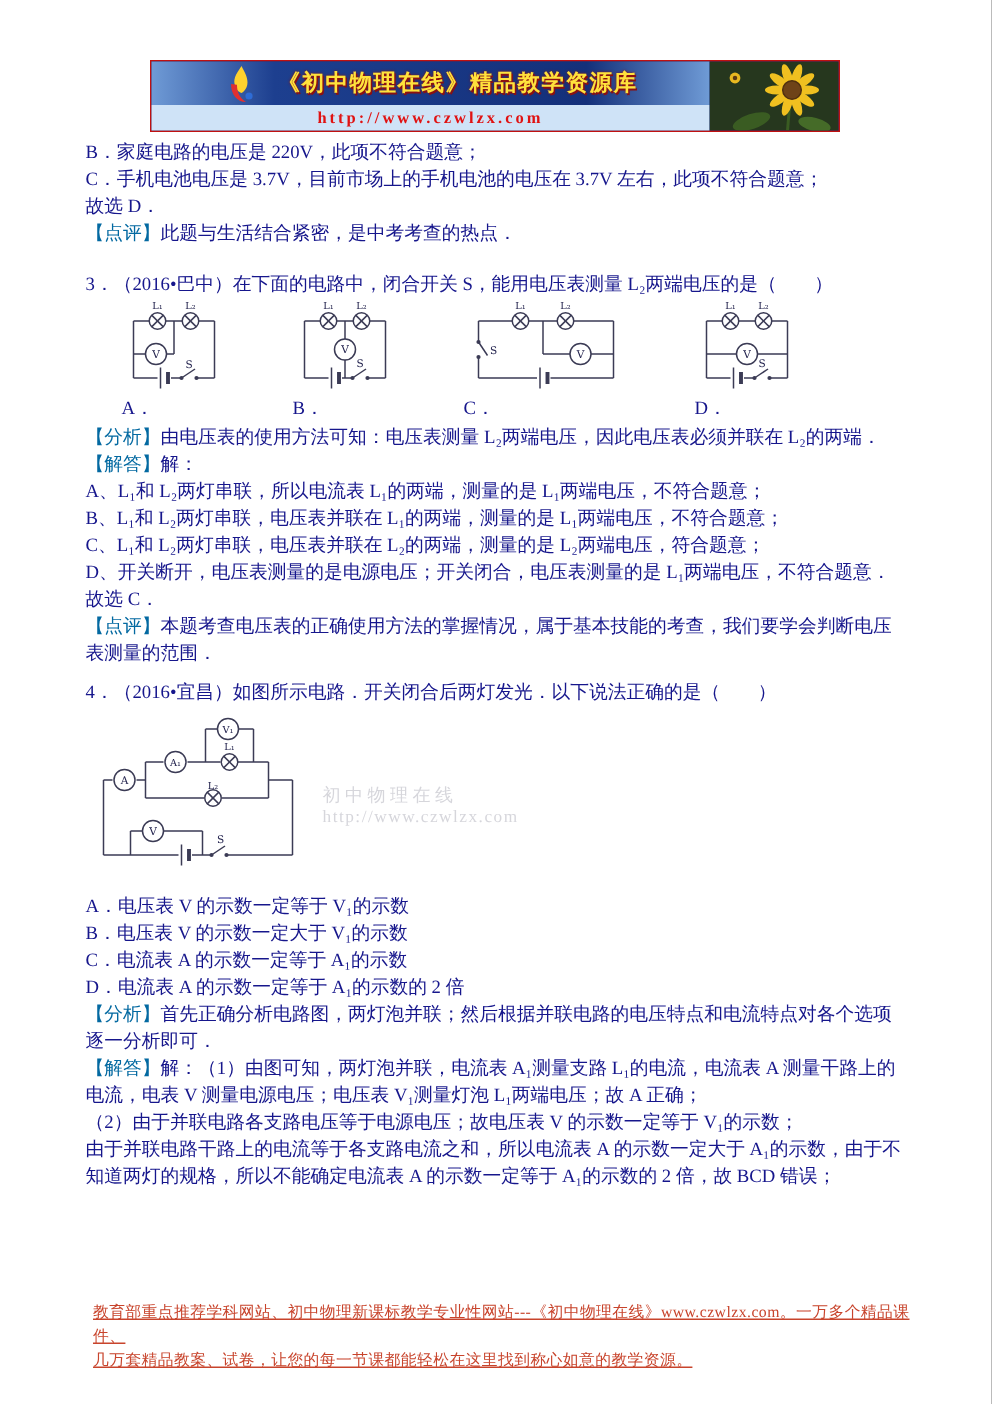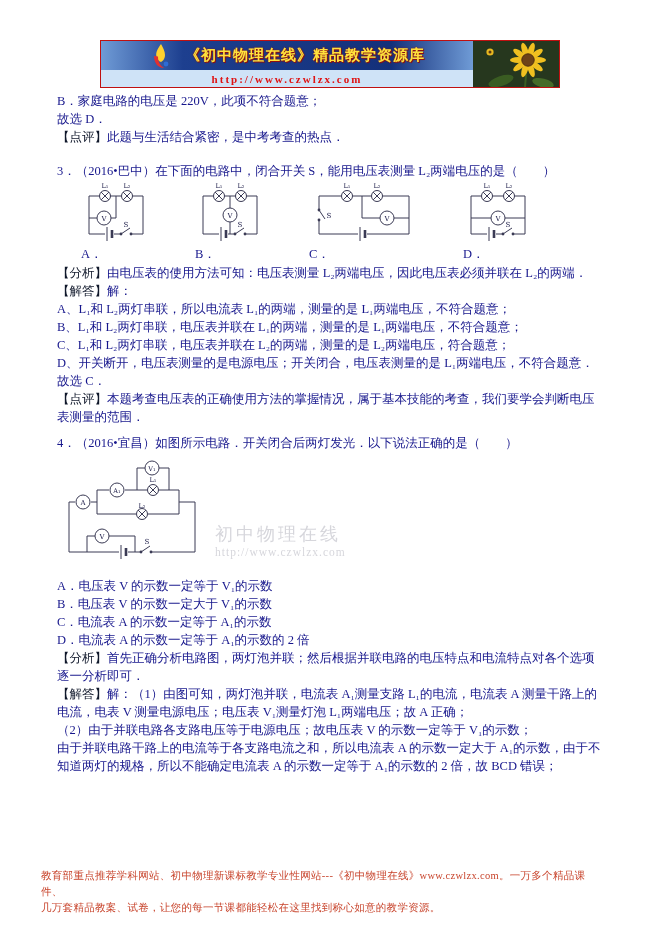--- a/index.html
+++ b/index.html
@@ -28,46 +28,46 @@
     height:17px; background:#cfe3f7; display:flex; align-items:center; justify-content:center;
   }
   .banner-url { color:#e01212; font-weight:bold; font-size:11px; letter-spacing:2px; }
   .banner-flower { width:86px; flex:0 0 86px; }
   
   .content {
     position:absolute; left:57px; top:92px; width:549px;
     font-size:12.5px; line-height:18px;
   }
   .line { min-height:18px; }
-  .red { color:#0f172a; }
+  .red { color:#0369a1; }
   .spacer-16 { height:16px; } .spacer-8 { height:8px; }
   
   .circuits-row {
     display:flex; align-items:flex-end; gap:44px;
     padding-left:24px; margin:2px 0 2px;
   }
   .circuit-group { display:flex; flex-direction:column; }
   .opt-label { height:16px; line-height:16px; font-size:12.5px; }
   svg.ckt line, svg.ckt path, svg.ckt circle { stroke:#3b3b55; fill:none; stroke-width:1; }
   svg.ckt circle.mc { fill:#ffffff; }
   svg.ckt circle.dot { fill:#3b3b55; stroke:none; }
   svg.ckt text { fill:#23234e; stroke:none; font-size:7px; font-family:"DejaVu Serif",serif; }
   svg.ckt text.sub { font-size:6.5px; }
   .q4-figure { margin:4px 0 4px 0; }
   
   .watermark {
     position:absolute; left:215px; top:522px; opacity:.55; color:#b5b5bf;
     pointer-events:none;
   }
-  .watermark .w1 { font-size:18px; letter-spacing:3px; }
+  .watermark .w1 { font-size:12px; letter-spacing:3px; }
   .watermark .w2 { font-size:11.5px; letter-spacing:1px; }
   
   .footer {
-    position:absolute; left:41px; top:868px; width:560px;
-    color:#c8442c; font-size:10.5px; line-height:16px; letter-spacing:.3px;
+    position:absolute; left:62px; top:868px; width:560px;
+    color:#c8442c; font-size:10.5px; line-height:16px; letter-spacing:.3px;text-decoration:underline;
   }
 </style>
 </head>
 <body>
 
 <svg class="ckt" width="0" height="0" style="position:absolute" aria-hidden="true">
   <defs>
     <g id="lamp">
         <circle r="5.5" class="mc"></circle>
         <line x1="-3.9" y1="-3.9" x2="3.9" y2="3.9"></line>
@@ -122,20 +122,21 @@
         <circle r="6.2" fill="#6e4318" stroke="#503010"></circle>
       </g>
       <circle cx="17" cy="11" r="3.6" fill="#e8b820"></circle>
       <circle cx="17" cy="11" r="1.5" fill="#5c3a14"></circle>
     </svg>
   </div>
 
   <div class="content">
 
     <div class="line">B．家庭电路的电压是 220V，此项不符合题意；</div>
+    <div class="line">C．手机电池电压是 3.7V，目前市场上的手机电池的电压在 3.7V 左右，此项不符合题意；</div>
     <div class="line">故选 D．</div>
     <div class="line"><span class="red">【点评】</span><span>此题与生活结合紧密，是中考考查的热点．</span></div>
 
     <div class="spacer-16"></div>
 
     <div class="line">3．（2016•巴中）在下面的电路中，闭合开关 S，能用电压表测量 L₂两端电压的是（　　）</div>
 
     <div class="circuits-row">
       <div class="circuit-group">
         <svg class="ckt" width="70" height="64" viewBox="0 0 70 64">

